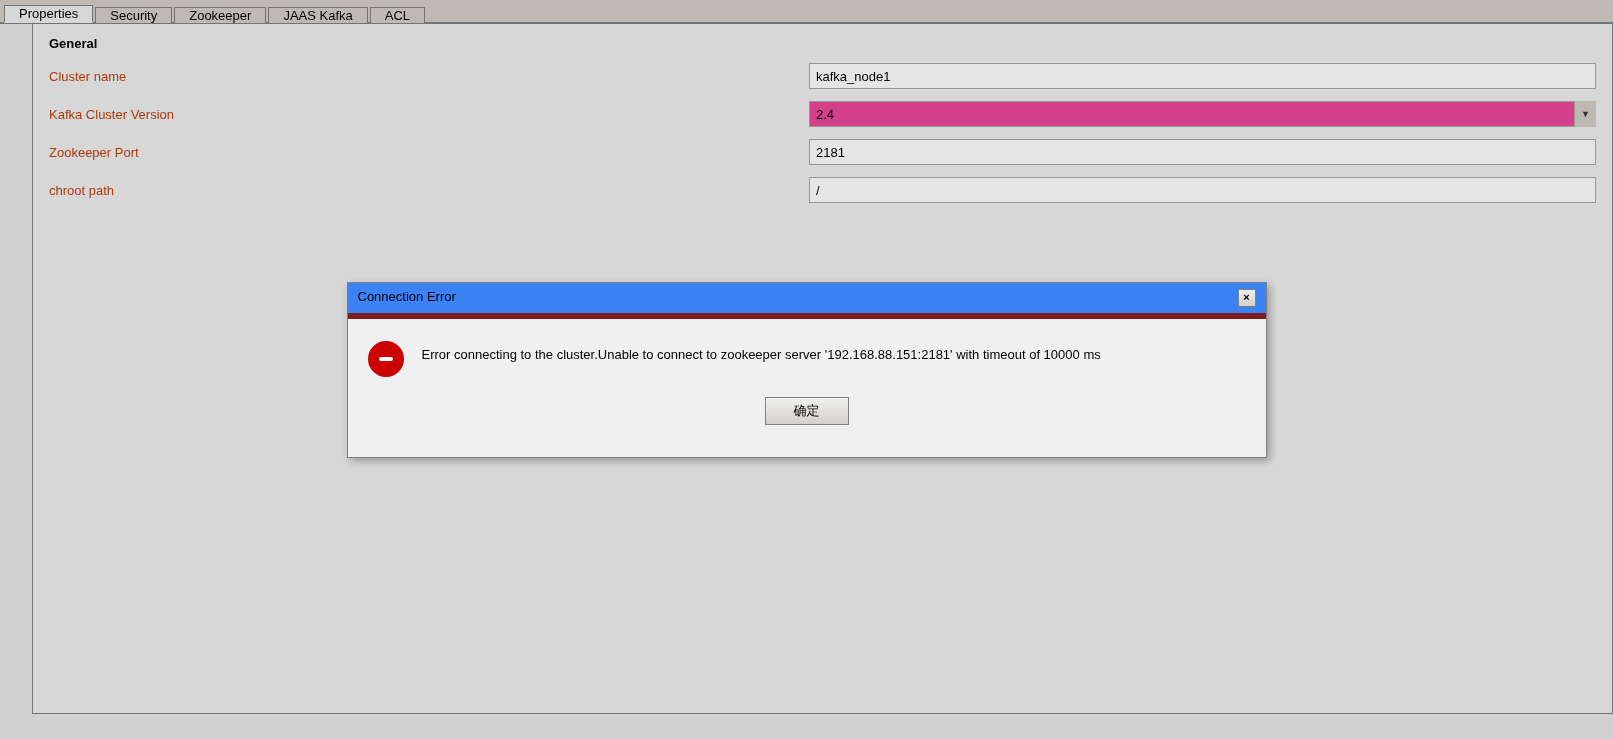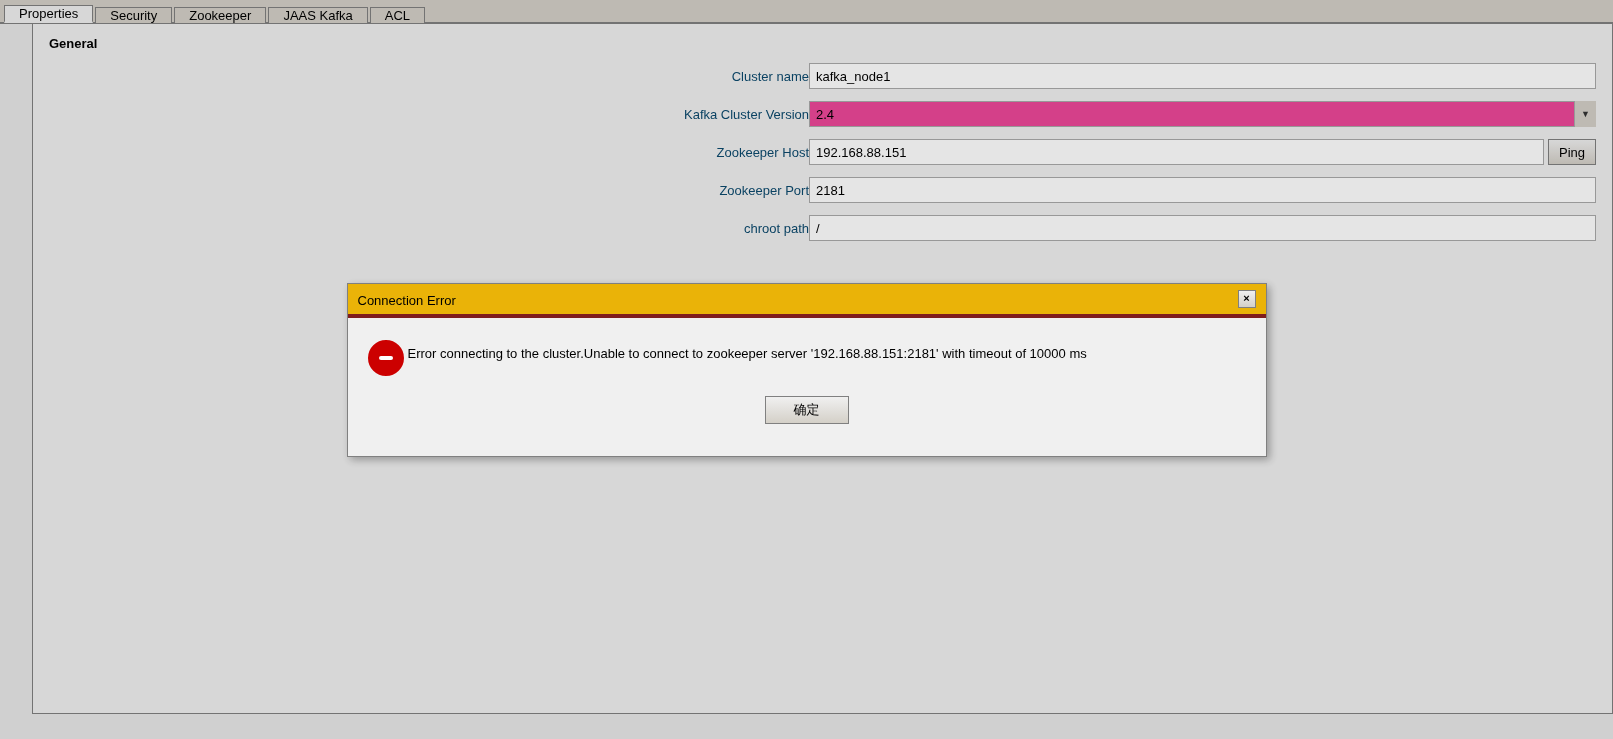--- a/index.html
+++ b/index.html
@@ -60,23 +60,22 @@
     
     .form-row {
       display: flex;
       align-items: center;
       margin-bottom: 8px;
       min-height: 30px;
     }
     .form-label {
       width: 760px;
       min-width: 200px;
-      color: #0c4a6e;
-      font-size: 13px;
-      text-align: right;
+      color: #c2410c;
+      font-size: 13px;
     }
     .form-input {
       flex: 1;
       height: 26px;
       border: 1px solid #aaa;
       background: #fff;
       padding: 2px 6px;
       font-size: 13px;
       outline: none;
     }
@@ -156,25 +155,25 @@
     
     .dialog {
       background: #f0f0f0;
       border: 1px solid #808080;
       box-shadow: 3px 3px 8px rgba(0,0,0,0.3);
       width: 920px;
       font-size: 13px;
       position: relative;
     }
     .dialog-titlebar {
-      background: #eab308;
-      border-bottom: 4px solid #7f1d1d;
+      background: #3b82f6;
+      border-bottom: 6px solid #7f1d1d;
       padding: 6px 10px;
       display: flex;
-      align-items: flex-end;
+      align-items: flex-start;
       justify-content: space-between;
     }
     .dialog-title {
       font-weight: normal;
       font-size: 13px;
       color: #000;
     }
     .dialog-close-btn {
       width: 18px;
       height: 18px;
@@ -188,21 +187,21 @@
       font-weight: bold;
       color: #000;
       line-height: 1;
     }
     .dialog-body {
       padding: 20px 20px 16px 20px;
     }
     .dialog-message-row {
       display: flex;
       align-items: flex-start;
-      gap: 4px;
+      gap: 18px;
       margin-bottom: 20px;
     }
     .error-icon {
       width: 36px;
       height: 36px;
       border-radius: 50%;
       background: #cc0000;
       border: 3px solid #cc0000;
       display: flex;
       align-items: center;
@@ -273,27 +272,20 @@
         <option>2.4</option>
         <option>2.3</option>
         <option>2.2</option>
         <option>2.1</option>
         <option>2.0</option>
       </select>
       <div class="select-arrow">▼</div>
     </div>
   </div>
 
-  <div class="form-row">
-    <div class="form-label">Zookeeper Host</div>
-    <div class="host-row" style="flex:1;">
-      <input class="host-input" type="text" value="192.168.88.151" style="">
-      <button class="ping-btn">Ping</button>
-    </div>
-  </div>
 
   <div class="form-row">
     <div class="form-label">Zookeeper Port</div>
     <input class="form-input" type="text" value="2181" style="">
   </div>
 
   <div class="form-row">
     <div class="form-label">chroot path</div>
     <input class="form-input" type="text" value="/" style="">
   </div>

